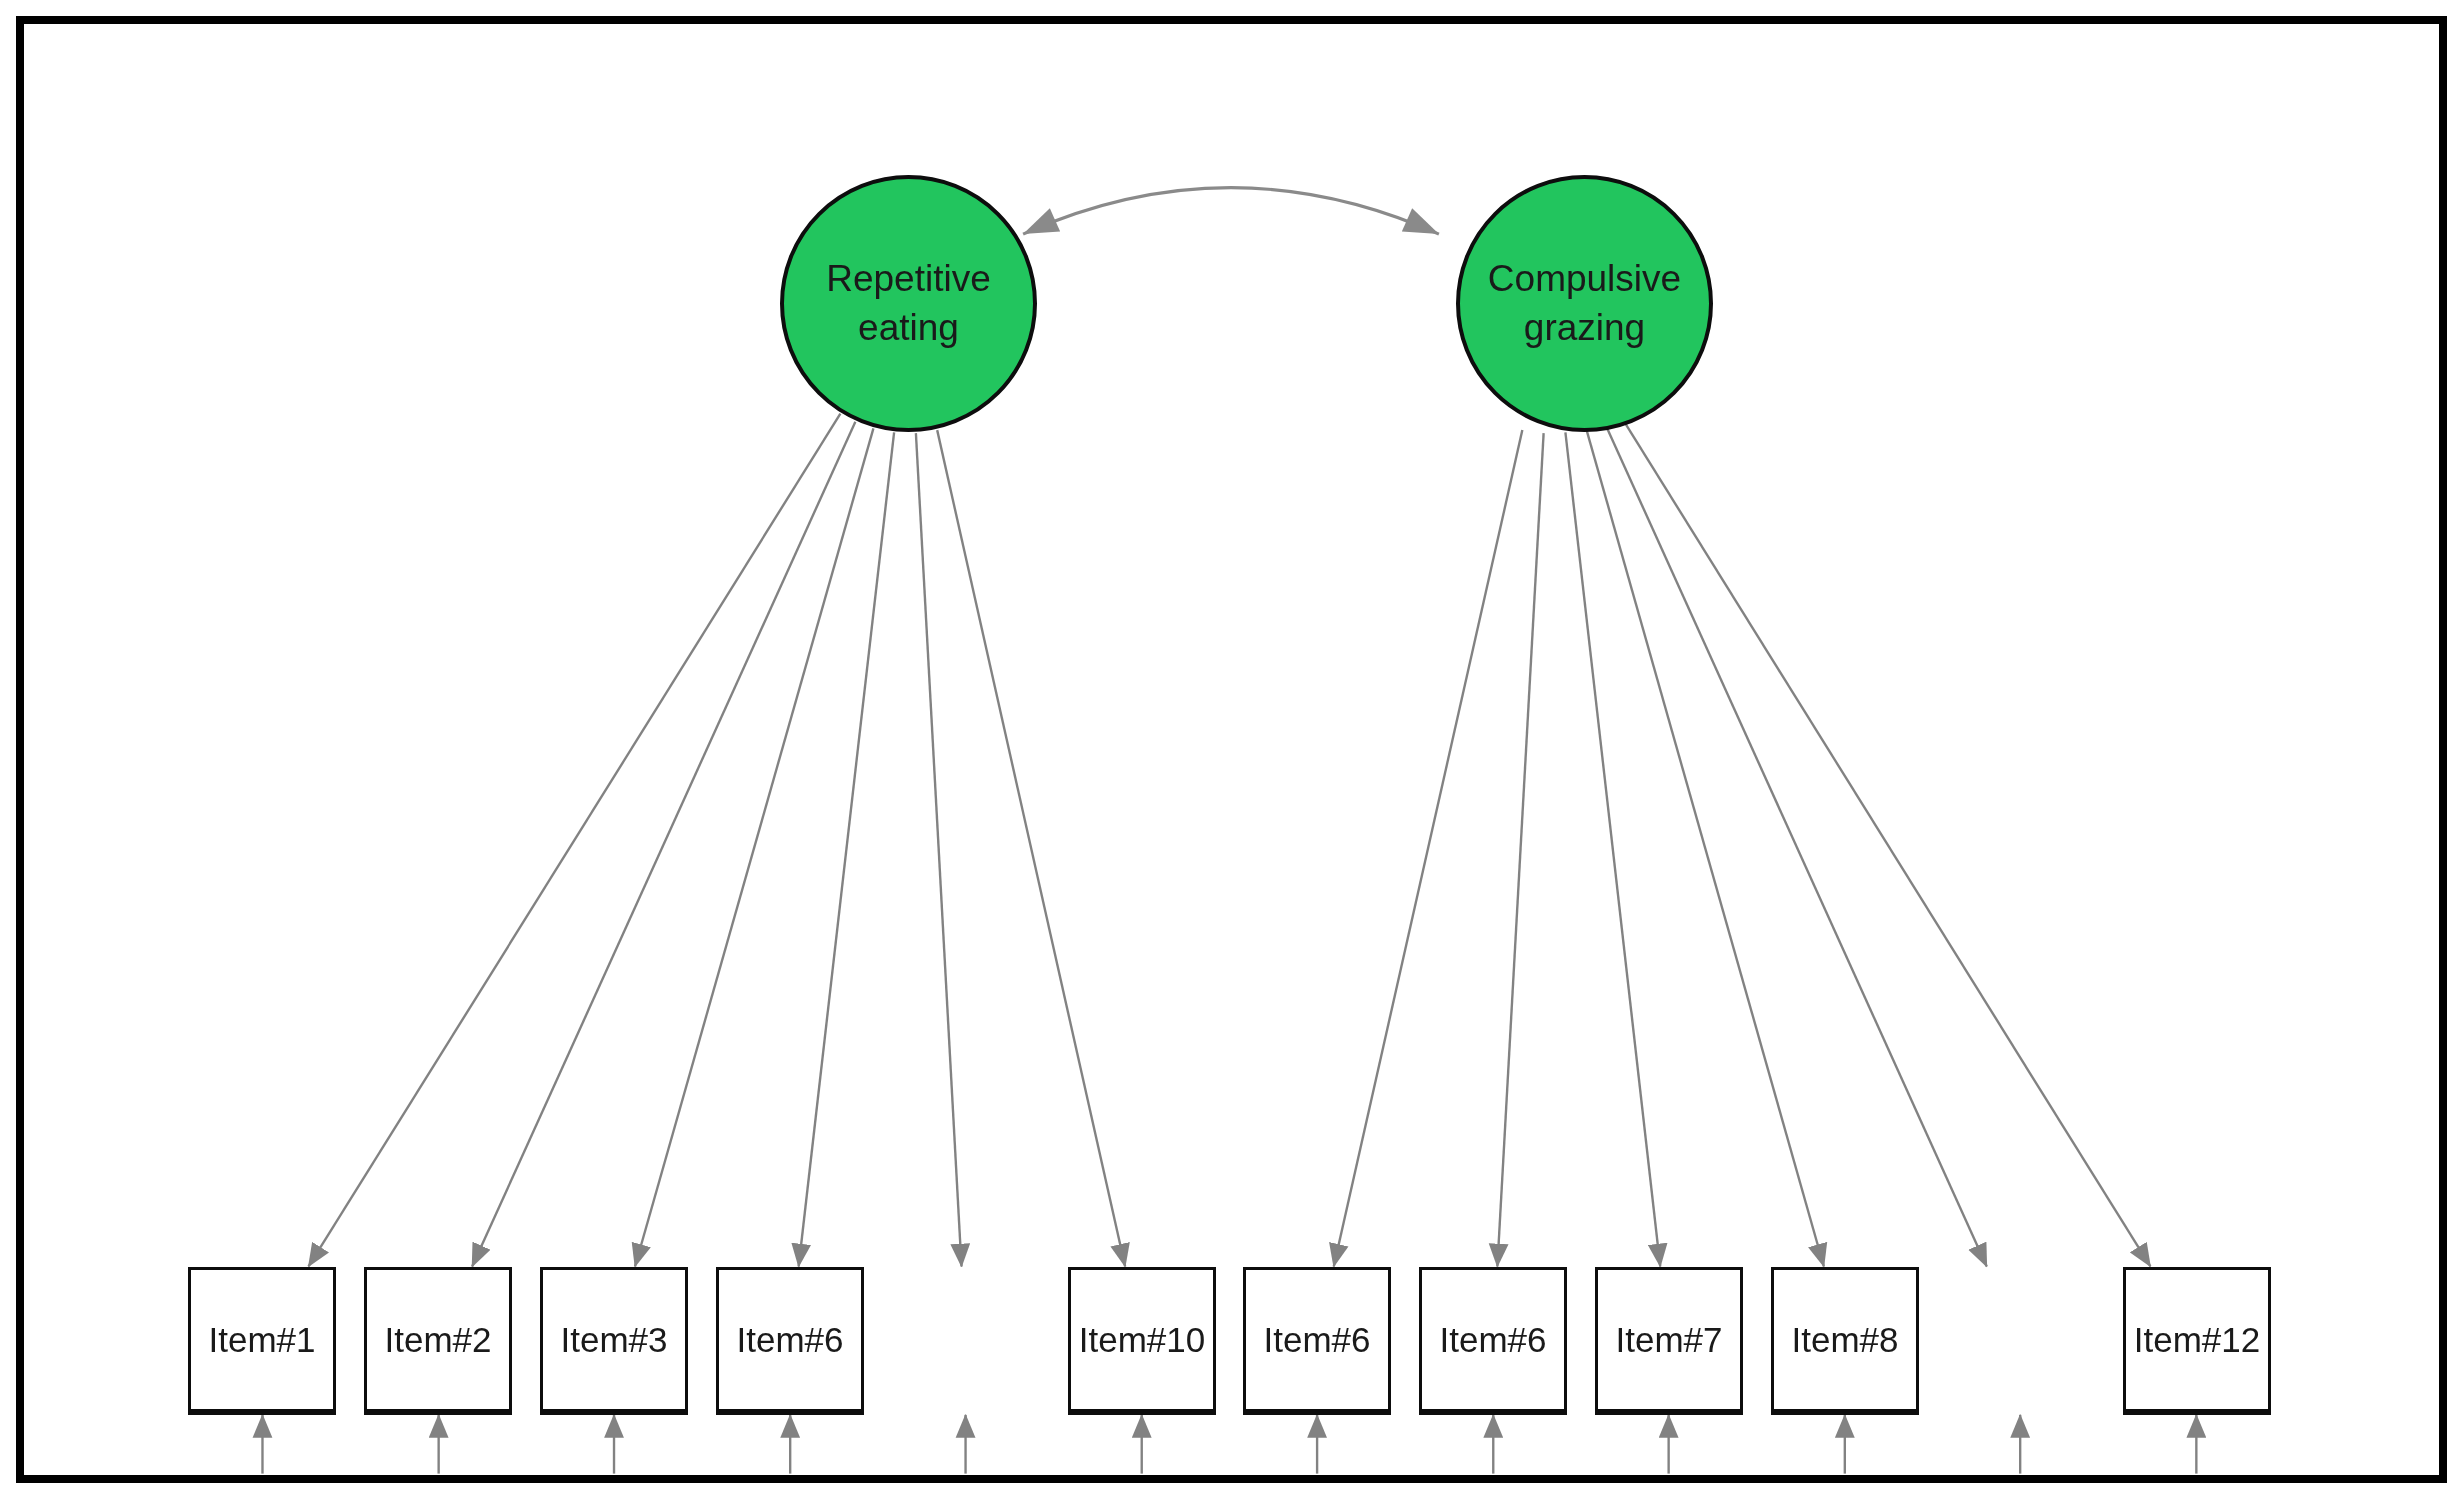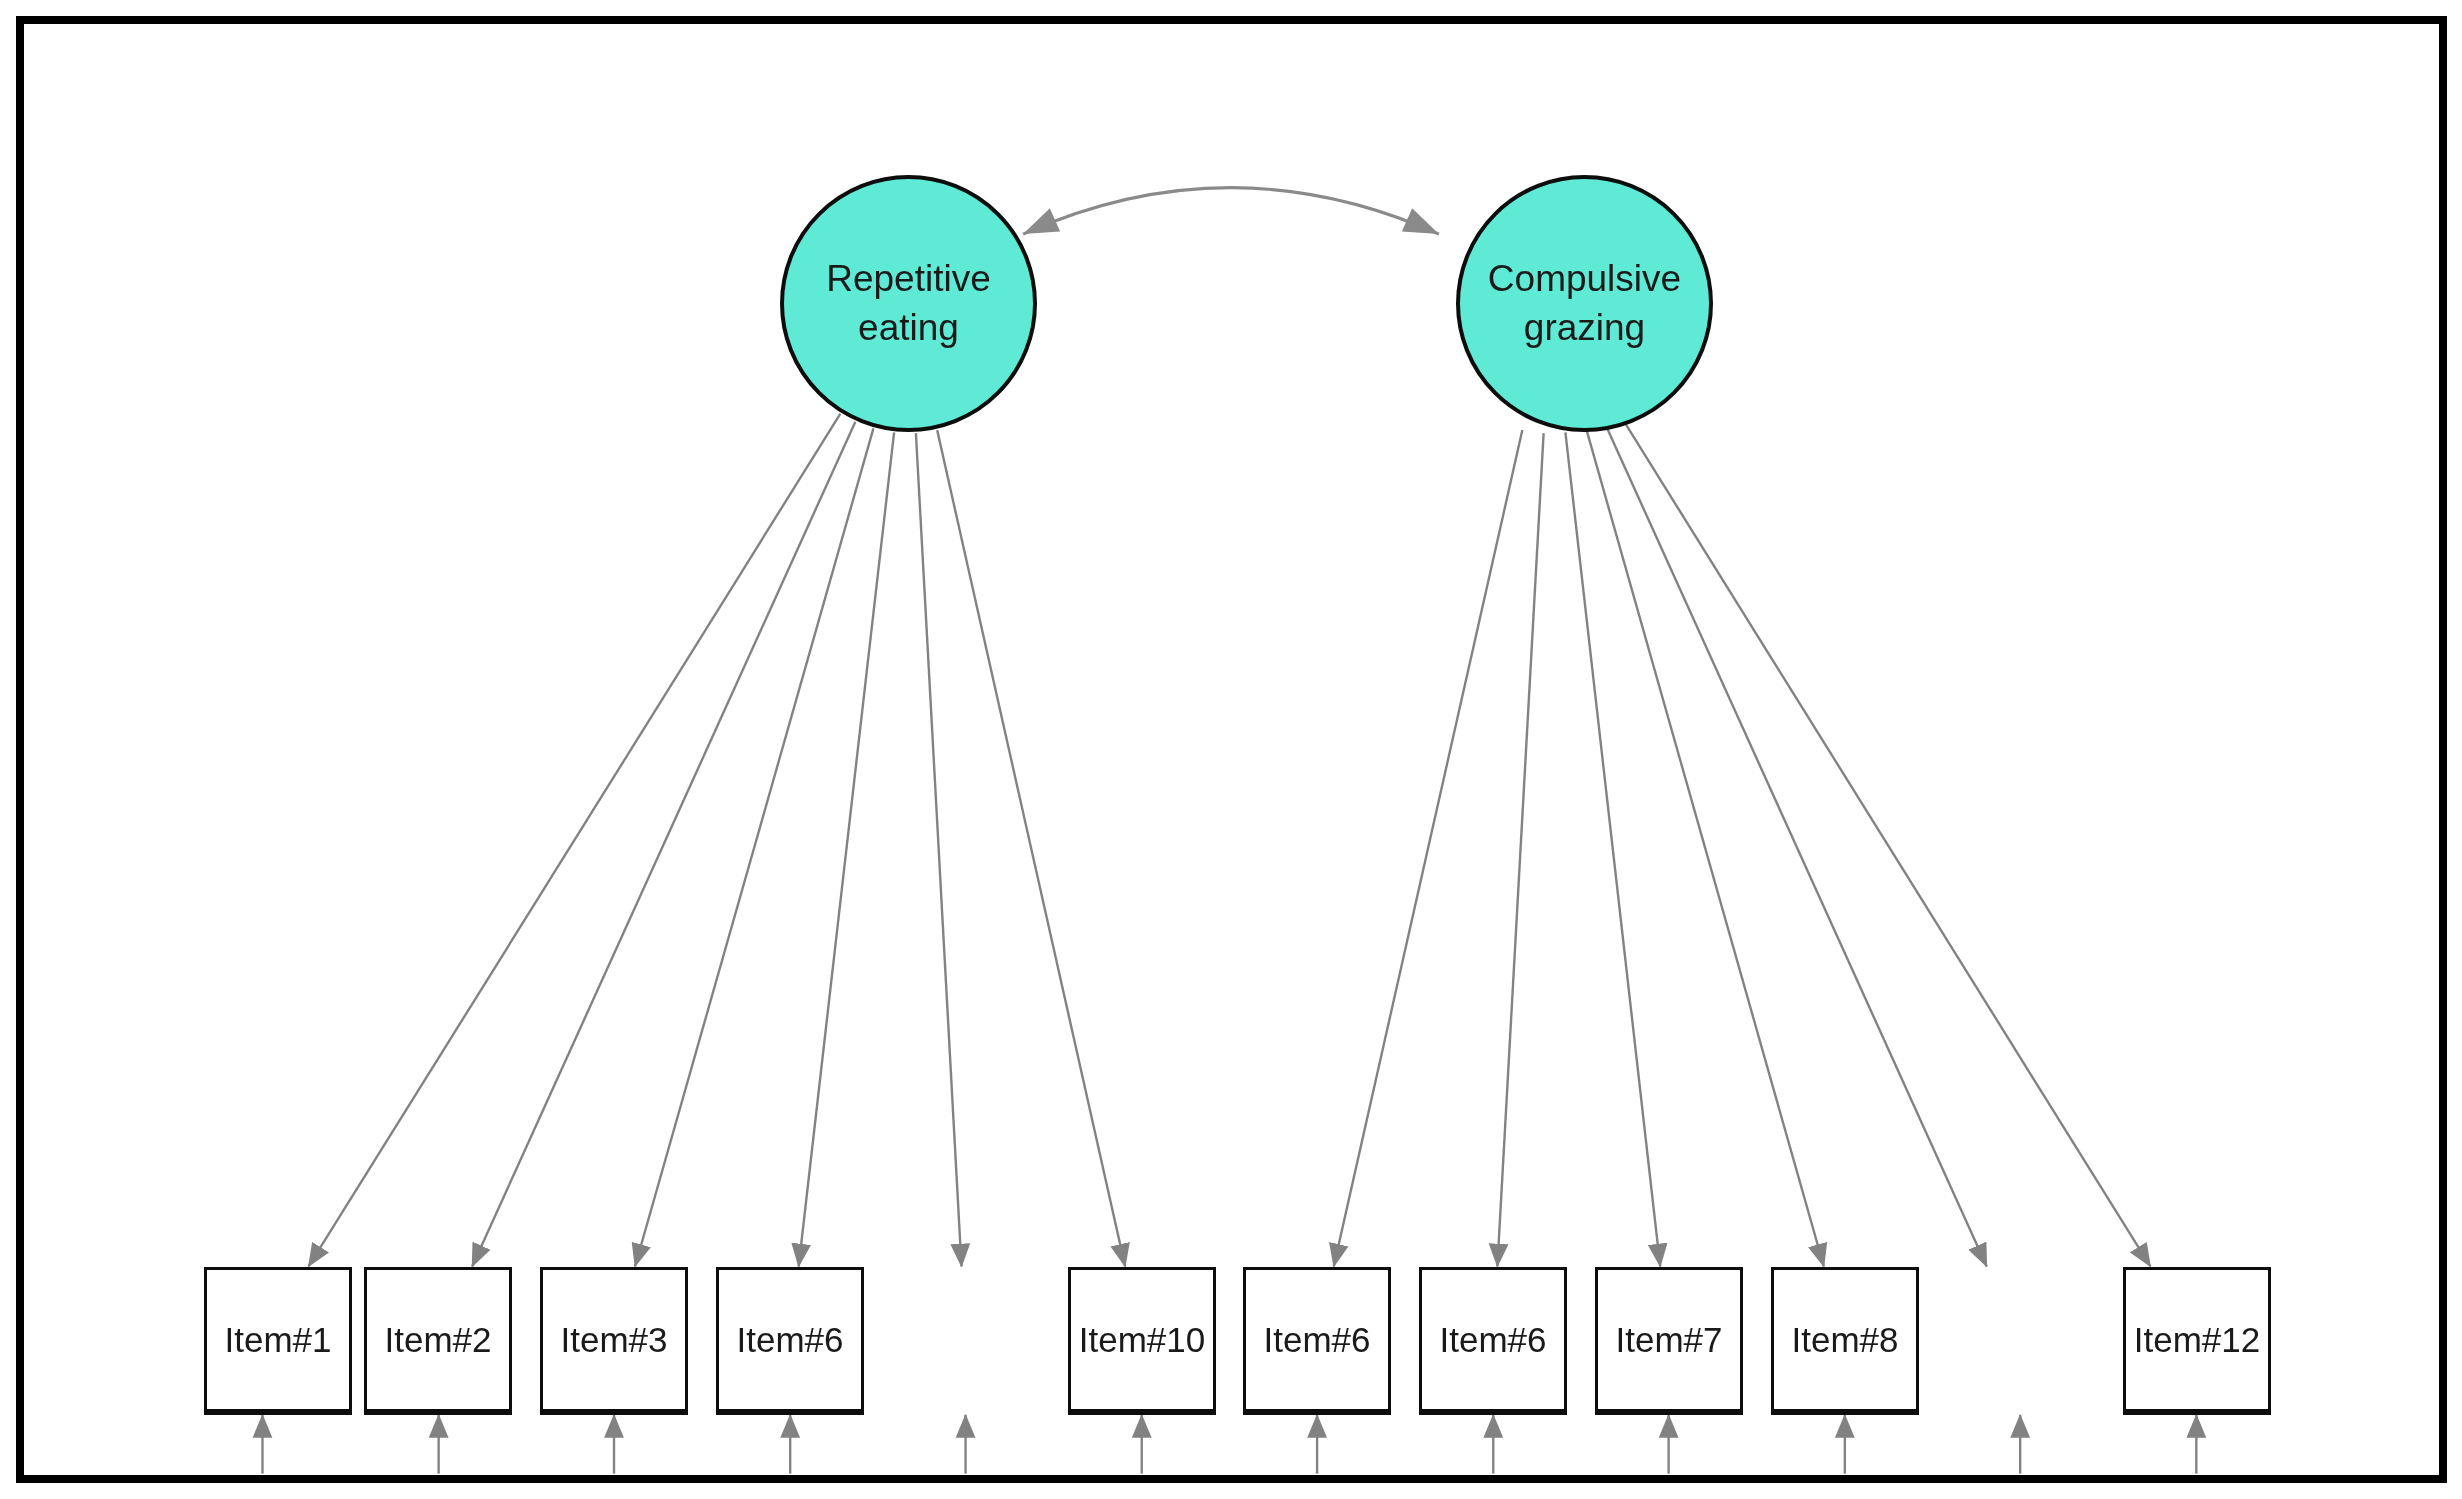--- a/index.html
+++ b/index.html
@@ -24,21 +24,21 @@
     left: 0; top: 0;
     width: 2462px; height: 1499px;
   }
   .latent {
     position: absolute;
     width: 257px; height: 257px;
     top: 175px;
     border: 4px solid #0d0d0d;
     border-radius: 50%;
     box-sizing: border-box;
-    background: #5eead4;
+    background: #22c55e;
     display: flex;
     align-items: center;
     justify-content: center;
     text-align: center;
   }
   .latent-label {
     font-size: 37px;
     line-height: 1.3;
     color: #1a1a1a;
     white-space: pre-line;
@@ -116,21 +116,21 @@
 
   <div class="latent latent-repetitive">
     <span class="latent-label">Repetitive
 eating</span>
   </div>
   <div class="latent latent-compulsive">
     <span class="latent-label">Compulsive
 grazing</span>
   </div>
 
-  <div class="item" style="left:204px">
+  <div class="item" style="left:188px">
     <span class="item-label">Item#1</span>
   </div>
   <div class="item" style="left:364px">
     <span class="item-label">Item#2</span>
   </div>
   <div class="item" style="left:540px">
     <span class="item-label">Item#3</span>
   </div>
   <div class="item" style="left:716px">
     <span class="item-label">Item#6</span>

